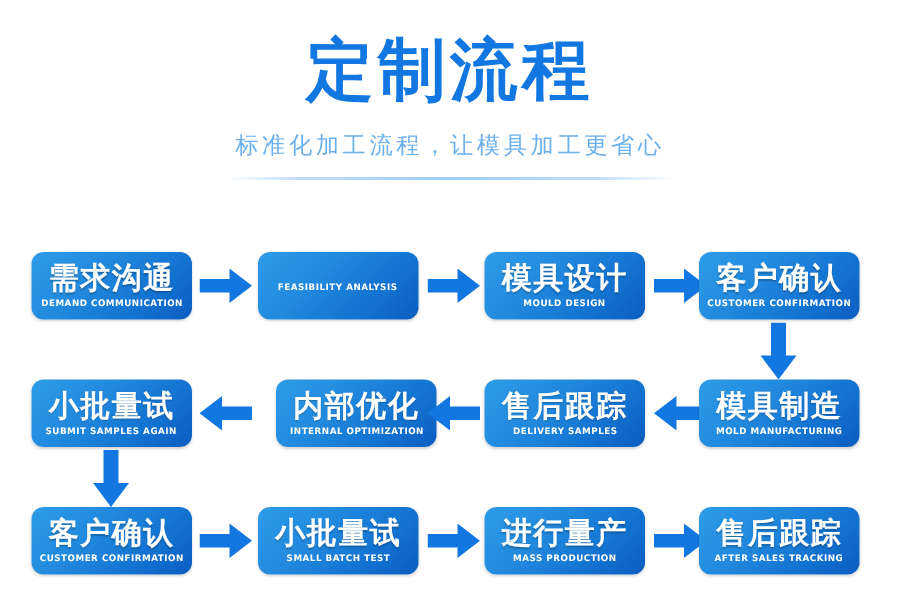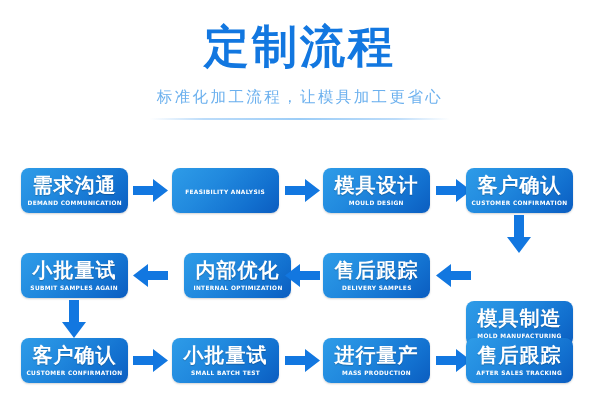--- a/index.html
+++ b/index.html
@@ -143,21 +143,21 @@
     <span class="cn">售后跟踪</span>
     <span class="en">DELIVERY SAMPLES</span>
   </div>
 
   <div class="arrow" style="left:436px; top:264px;">
     <svg width="35" height="23" viewBox="0 0 35 23">
         <path d="M35 7 L15 7 L15 0 L0 11.5 L15 23 L15 16 L35 16 Z" fill="#1277e0"></path>
       </svg>
   </div>
 
-  <div class="box" style="left:466px; top:253px;margin-top:48px;">
+  <div class="box" style="left:466px; top:253px;">
     <span class="cn">模具制造</span>
     <span class="en">MOLD MANUFACTURING</span>
   </div>
 
   <div class="arrow" style="left:62px; top:300px;">
     <svg width="24" height="38" viewBox="0 0 24 38">
         <path d="M7 0 L17 0 L17 22 L24 22 L12 38 L0 22 L7 22 Z" fill="#1277e0"></path>
       </svg>
   </div>
 

